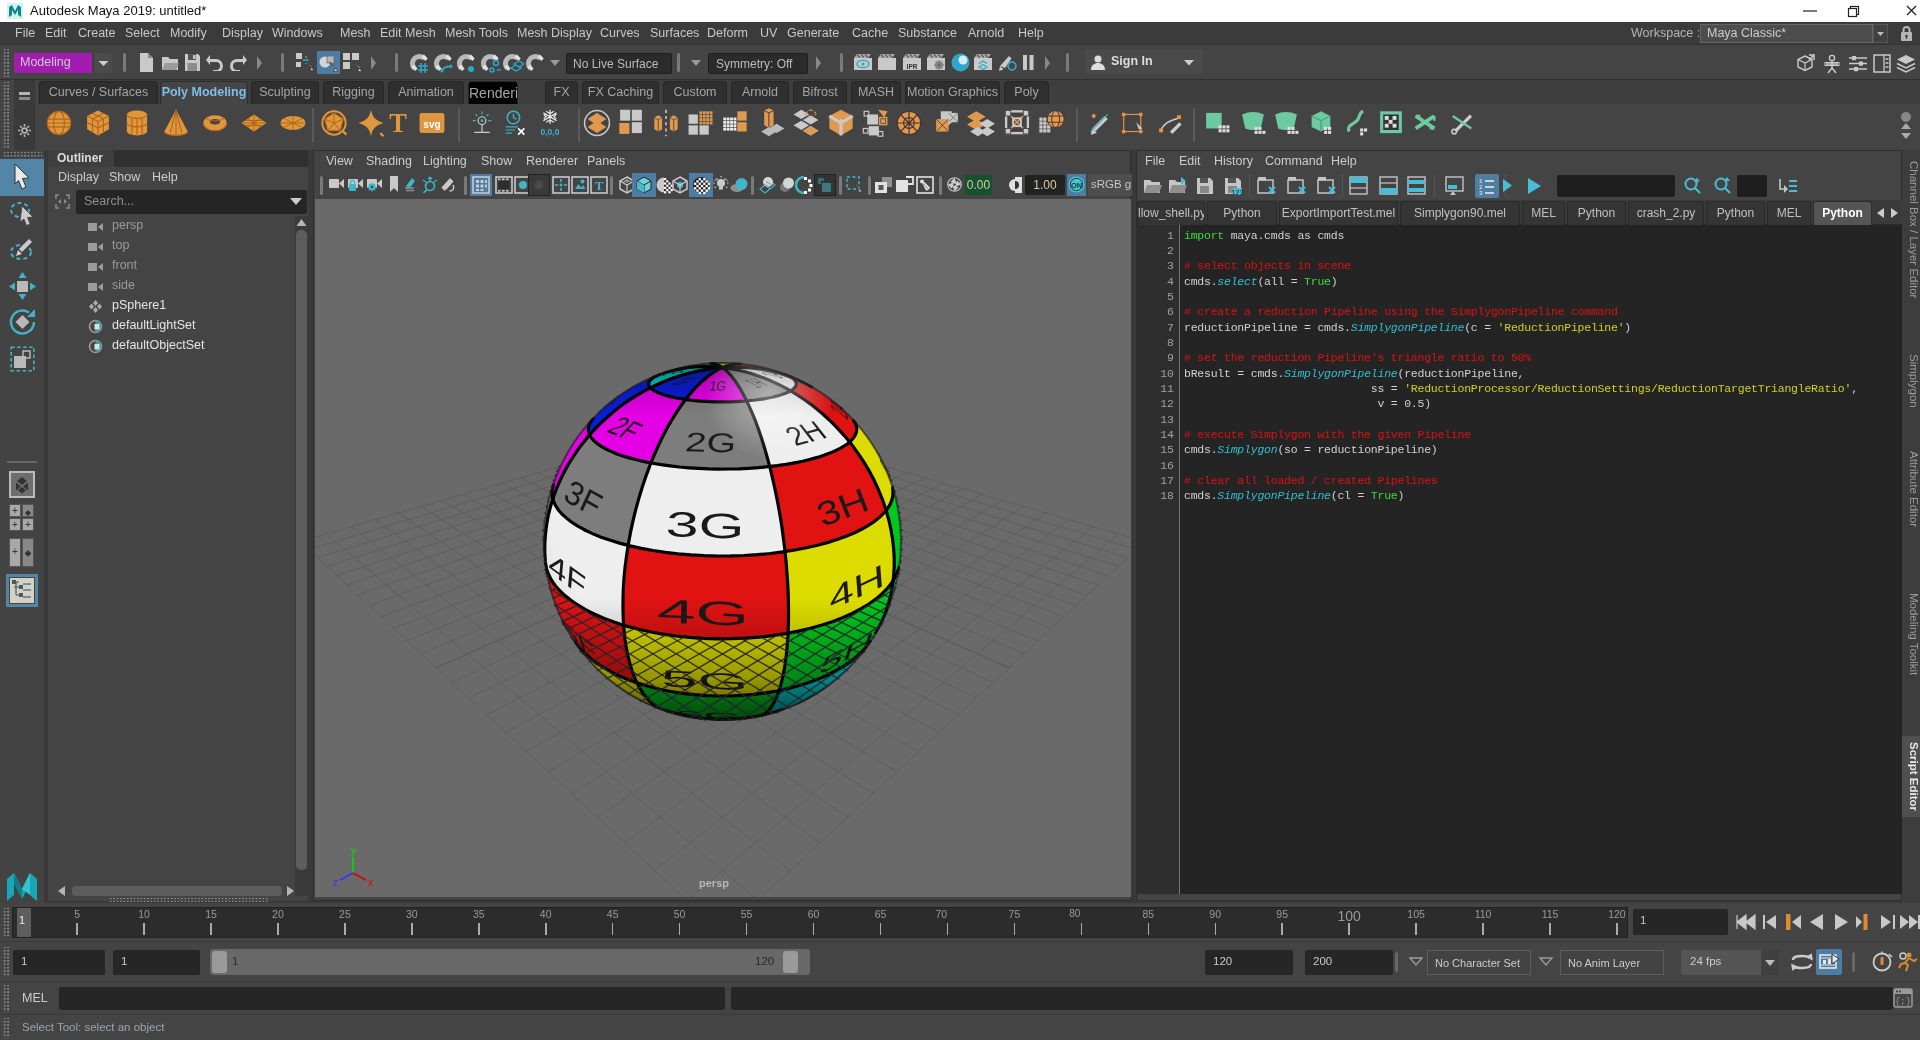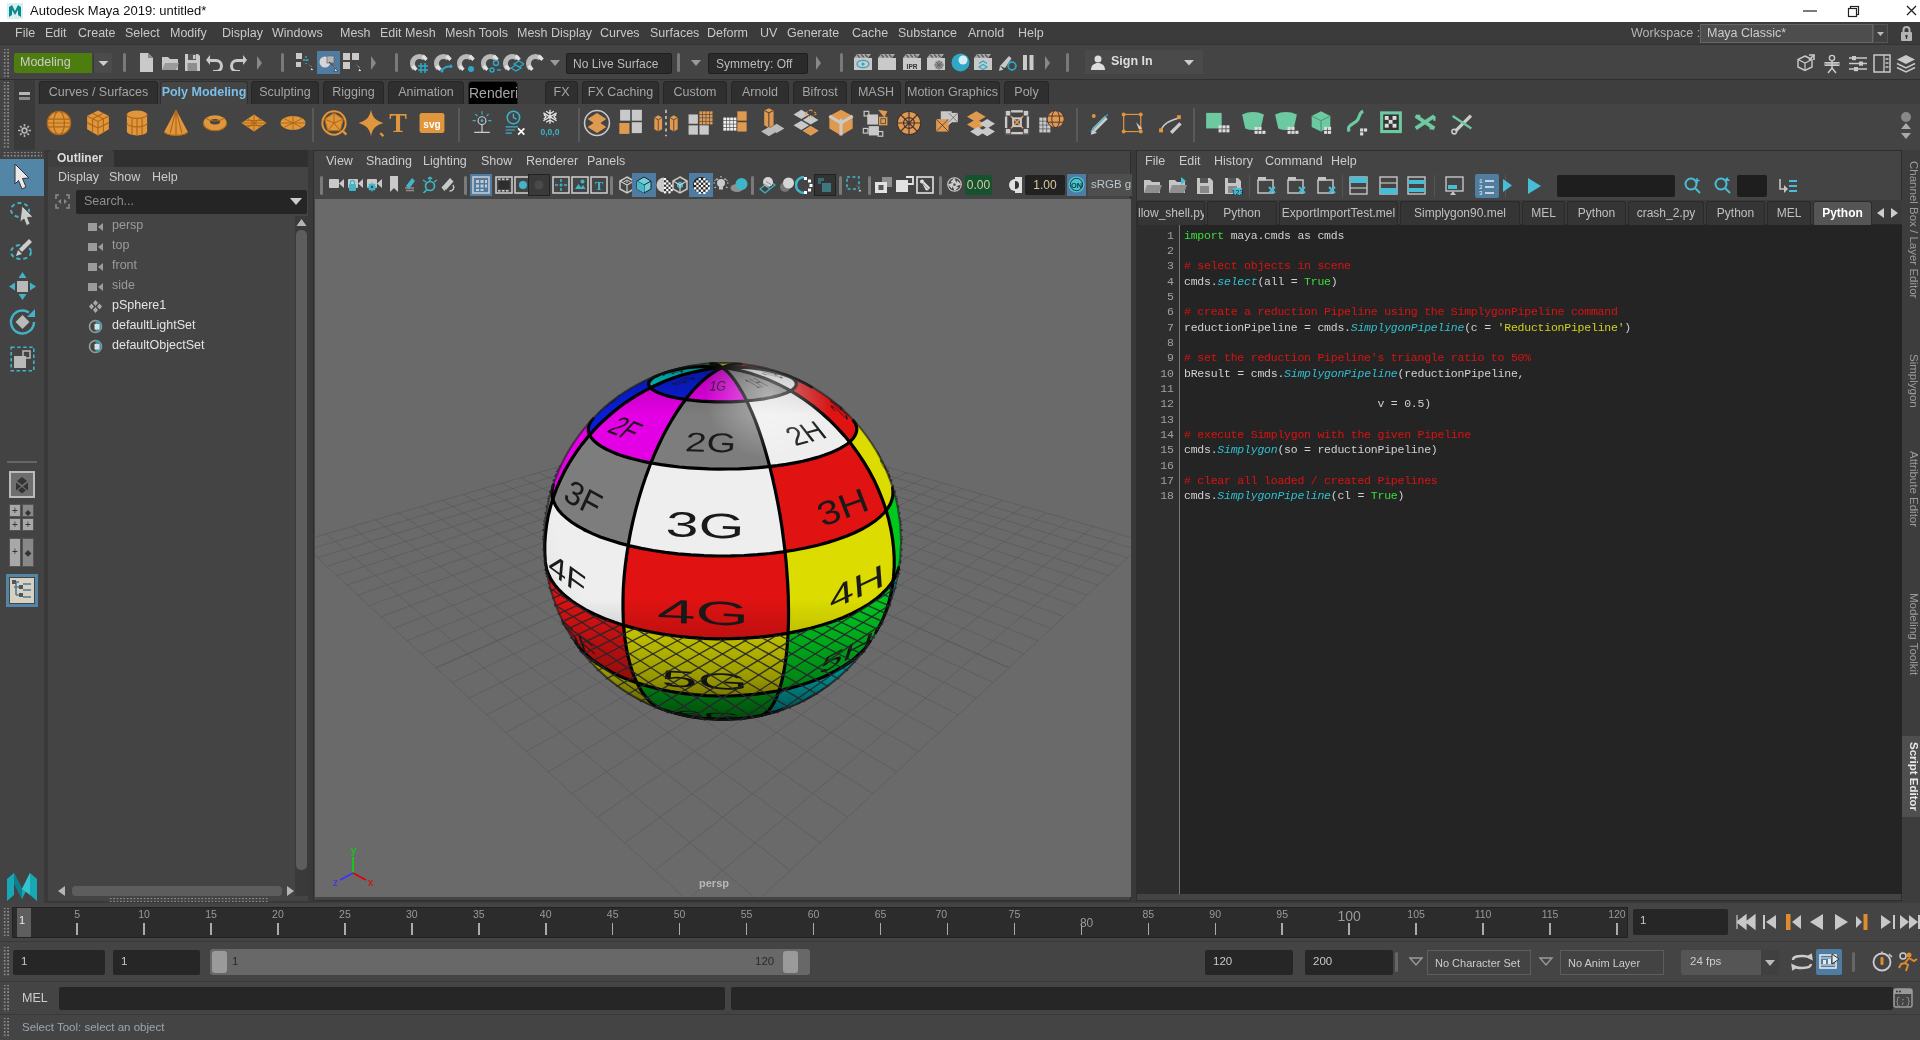--- a/index.html
+++ b/index.html
@@ -56,21 +56,21 @@
  <svg class="abs" style="left:1899px;top:3px" width="15" height="17" viewBox="0 0 15 17">
       <rect x="2" y="7" width="11" height="9" rx="1" fill="#b5b5b5"></rect>
       <path d="M4.5 7 V5 a3 3 0 0 1 6 0 V7" fill="none" stroke="#b5b5b5" stroke-width="2"></path>
       <circle cx="7.5" cy="11" r="1.2" fill="#333"></circle>
       <rect x="6.9" y="11" width="1.2" height="3" fill="#333"></rect>
     </svg>
 </div>
 
 <div class="abs" style="left:0;top:45px;width:1920px;height:35px;background:#444;border-bottom:1px solid #2f2f2f" id="statusline">
     <div class="dots abs" style="left:2px;top:4px;height:28px"></div>
-    <div class="abs" style="left:14px;top:8px;width:78px;height:20px;background:#4d7c0f;border-radius:2px 0 0 2px;color:#ccc;font-size:12.5px;padding:2px 0 0 6px">Modeling</div>
+    <div class="abs" style="left:14px;top:8px;width:78px;height:20px;background:#a21caf;border-radius:2px 0 0 2px;color:#ccc;font-size:12.5px;padding:2px 0 0 6px">Modeling</div>
     <div class="abs" style="left:93px;top:8px;width:19px;height:20px;background:#4b4b4b;border-radius:0 2px 2px 0;border-left:1px solid #3a3a3a"><svg width="19" height="20">
         <path d="M4.5 8 l5 5 5-5z" fill="#ccc"></path>
       </svg></div>
     <div class="abs" style="left:123px;top:8px;width:3px;height:19px;background:#7a7a7a;border-radius:2px"></div>
     <svg class="abs" style="left:139px;top:7px" width="15" height="21">
       <path d="M1 1 h8 l5 5 v14 h-13z" fill="#c9c9c9"></path>
       <path d="M9 1 l5 5 h-5z" fill="#8a8a8a"></path>
     </svg>
     <svg class="abs" style="left:161px;top:9px" width="18" height="18">
       <path d="M1 16 V3 h6 l2 2 h8 v11z" fill="#c9c9c9"></path>
@@ -1372,20 +1372,21 @@
     <div style="position:absolute;left:0;width:37px;text-align:right;top:307.8px;color:#a0a0a0;font-size:11.5px;font-family:'Liberation Mono',monospace">16</div>
     <div style="position:absolute;left:0;width:37px;text-align:right;top:323.1px;color:#a0a0a0;font-size:11.5px;font-family:'Liberation Mono',monospace">17</div>
     <div style="position:absolute;left:0;width:37px;text-align:right;top:338.4px;color:#a0a0a0;font-size:11.5px;font-family:'Liberation Mono',monospace">18</div>
     <div style="position:absolute;left:47px;top:77.5px;font-size:11.5px;font-family:'Liberation Mono',monospace;white-space:pre;letter-spacing:-0.23px"><span style="color:#3cdd3c">import</span><span style="color:#d0d0d0"> maya.cmds as cmds</span></div>
     <div style="position:absolute;left:47px;top:108.2px;font-size:11.5px;font-family:'Liberation Mono',monospace;white-space:pre;letter-spacing:-0.23px"><span style="color:#dd1111"># select objects in scene</span></div>
     <div style="position:absolute;left:47px;top:123.5px;font-size:11.5px;font-family:'Liberation Mono',monospace;white-space:pre;letter-spacing:-0.23px"><span style="color:#d0d0d0">cmds.</span><span style="color:#30c0d0;font-style:italic">select</span><span style="color:#d0d0d0">(all = </span><span style="color:#3cdd3c">True</span><span style="color:#d0d0d0">)</span></div>
     <div style="position:absolute;left:47px;top:154.2px;font-size:11.5px;font-family:'Liberation Mono',monospace;white-space:pre;letter-spacing:-0.23px"><span style="color:#dd1111"># create a reduction Pipeline using the SimplygonPipeline command</span></div>
     <div style="position:absolute;left:47px;top:169.6px;font-size:11.5px;font-family:'Liberation Mono',monospace;white-space:pre;letter-spacing:-0.23px"><span style="color:#d0d0d0">reductionPipeline = cmds.</span><span style="color:#30c0d0;font-style:italic">SimplygonPipeline</span><span style="color:#d0d0d0">(c = </span><span style="color:#cfcf20">'ReductionPipeline'</span><span style="color:#d0d0d0">)</span></div>
     <div style="position:absolute;left:47px;top:200.3px;font-size:11.5px;font-family:'Liberation Mono',monospace;white-space:pre;letter-spacing:-0.23px"><span style="color:#dd1111"># set the reduction Pipeline's triangle ratio to 50%</span></div>
     <div style="position:absolute;left:47px;top:215.7px;font-size:11.5px;font-family:'Liberation Mono',monospace;white-space:pre;letter-spacing:-0.23px"><span style="color:#d0d0d0">bResult = cmds.</span><span style="color:#30c0d0;font-style:italic">SimplygonPipeline</span><span style="color:#d0d0d0">(reductionPipeline,</span></div>
+    <div style="position:absolute;left:47px;top:231.0px;font-size:11.5px;font-family:'Liberation Mono',monospace;white-space:pre;letter-spacing:-0.23px"><span style="color:#d0d0d0">                            ss = </span><span style="color:#cfcf20">'ReductionProcessor/ReductionSettings/ReductionTargetTriangleRatio'</span><span style="color:#d0d0d0">,</span></div>
     <div style="position:absolute;left:47px;top:246.3px;font-size:11.5px;font-family:'Liberation Mono',monospace;white-space:pre;letter-spacing:-0.23px"><span style="color:#d0d0d0">                             v = 0.5)</span></div>
     <div style="position:absolute;left:47px;top:277.0px;font-size:11.5px;font-family:'Liberation Mono',monospace;white-space:pre;letter-spacing:-0.23px"><span style="color:#dd1111"># execute Simplygon with the given Pipeline</span></div>
     <div style="position:absolute;left:47px;top:292.4px;font-size:11.5px;font-family:'Liberation Mono',monospace;white-space:pre;letter-spacing:-0.23px"><span style="color:#d0d0d0">cmds.</span><span style="color:#30c0d0;font-style:italic">Simplygon</span><span style="color:#d0d0d0">(so = reductionPipeline)</span></div>
     <div style="position:absolute;left:47px;top:323.1px;font-size:11.5px;font-family:'Liberation Mono',monospace;white-space:pre;letter-spacing:-0.23px"><span style="color:#dd1111"># clear all loaded / created Pipelines</span></div>
     <div style="position:absolute;left:47px;top:338.4px;font-size:11.5px;font-family:'Liberation Mono',monospace;white-space:pre;letter-spacing:-0.23px"><span style="color:#d0d0d0">cmds.</span><span style="color:#30c0d0;font-style:italic">SimplygonPipeline</span><span style="color:#d0d0d0">(cl = </span><span style="color:#3cdd3c">True</span><span style="color:#d0d0d0">)</span></div>
   </div>
 
 <div class="abs" style="left:1902px;top:150px;width:18px;height:753px;background:#3d3d3d" id="rtabs">
     <div class="abs" style="left:0;top:5px;width:18px;padding:6px 0;color:#9a9a9a;font-weight:normal;font-size:11.5px;writing-mode:vertical-rl;text-align:center;white-space:nowrap">Channel Box / Layer Editor</div>
     <div class="abs" style="left:0;top:198px;width:18px;padding:6px 0;color:#9a9a9a;font-weight:normal;font-size:11.5px;writing-mode:vertical-rl;text-align:center;white-space:nowrap">Simplygon</div>
@@ -1423,21 +1424,21 @@
     <div class="abs" style="left:734.6px;top:5px;width:24px;text-align:center;color:#999;font-size:10.5px">55</div>
     <div class="abs" style="left:812.8px;top:20px;width:1.5px;height:12px;background:#aaa"></div>
     <div class="abs" style="left:801.5px;top:5px;width:24px;text-align:center;color:#999;font-size:10.5px">60</div>
     <div class="abs" style="left:879.7px;top:20px;width:1.5px;height:12px;background:#aaa"></div>
     <div class="abs" style="left:868.5px;top:5px;width:24px;text-align:center;color:#999;font-size:10.5px">65</div>
     <div class="abs" style="left:946.7px;top:20px;width:1.5px;height:12px;background:#aaa"></div>
     <div class="abs" style="left:935.4px;top:5px;width:24px;text-align:left;color:#999;font-size:10.5px">70</div>
     <div class="abs" style="left:1013.6px;top:20px;width:1.5px;height:12px;background:#aaa"></div>
     <div class="abs" style="left:1002.4px;top:5px;width:24px;text-align:center;color:#999;font-size:10.5px">75</div>
     <div class="abs" style="left:1080.6px;top:20px;width:1.5px;height:12px;background:#aaa"></div>
-    <div class="abs" style="left:1069.3px;top:13px;width:24px;text-align:right;color:#999;font-size:12px">80</div>
+    <div class="abs" style="left:1069.3px;top:5px;width:24px;text-align:left;color:#999;font-size:10px">80</div>
     <div class="abs" style="left:1147.5px;top:20px;width:1.5px;height:12px;background:#aaa"></div>
     <div class="abs" style="left:1136.3px;top:5px;width:24px;text-align:center;color:#999;font-size:10.5px">85</div>
     <div class="abs" style="left:1214.5px;top:20px;width:1.5px;height:12px;background:#aaa"></div>
     <div class="abs" style="left:1203.2px;top:5px;width:24px;text-align:center;color:#999;font-size:10.5px">90</div>
     <div class="abs" style="left:1281.4px;top:20px;width:1.5px;height:12px;background:#aaa"></div>
     <div class="abs" style="left:1270.2px;top:5px;width:24px;text-align:center;color:#999;font-size:10.5px">95</div>
     <div class="abs" style="left:1348.4px;top:20px;width:1.5px;height:12px;background:#aaa"></div>
     <div class="abs" style="left:1337.1px;top:5px;width:24px;text-align:center;color:#999;font-size:14px">100</div>
     <div class="abs" style="left:1415.3px;top:20px;width:1.5px;height:12px;background:#aaa"></div>
     <div class="abs" style="left:1404.1px;top:5px;width:24px;text-align:center;color:#999;font-size:10.5px">105</div>

